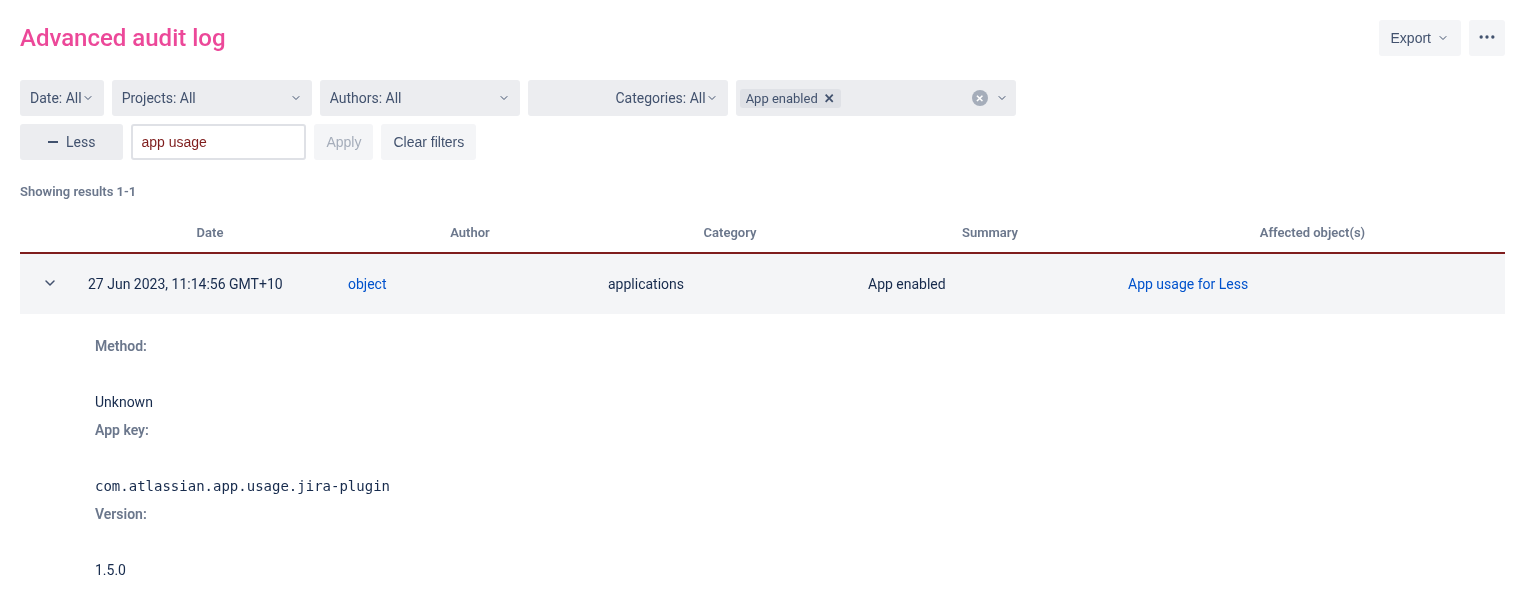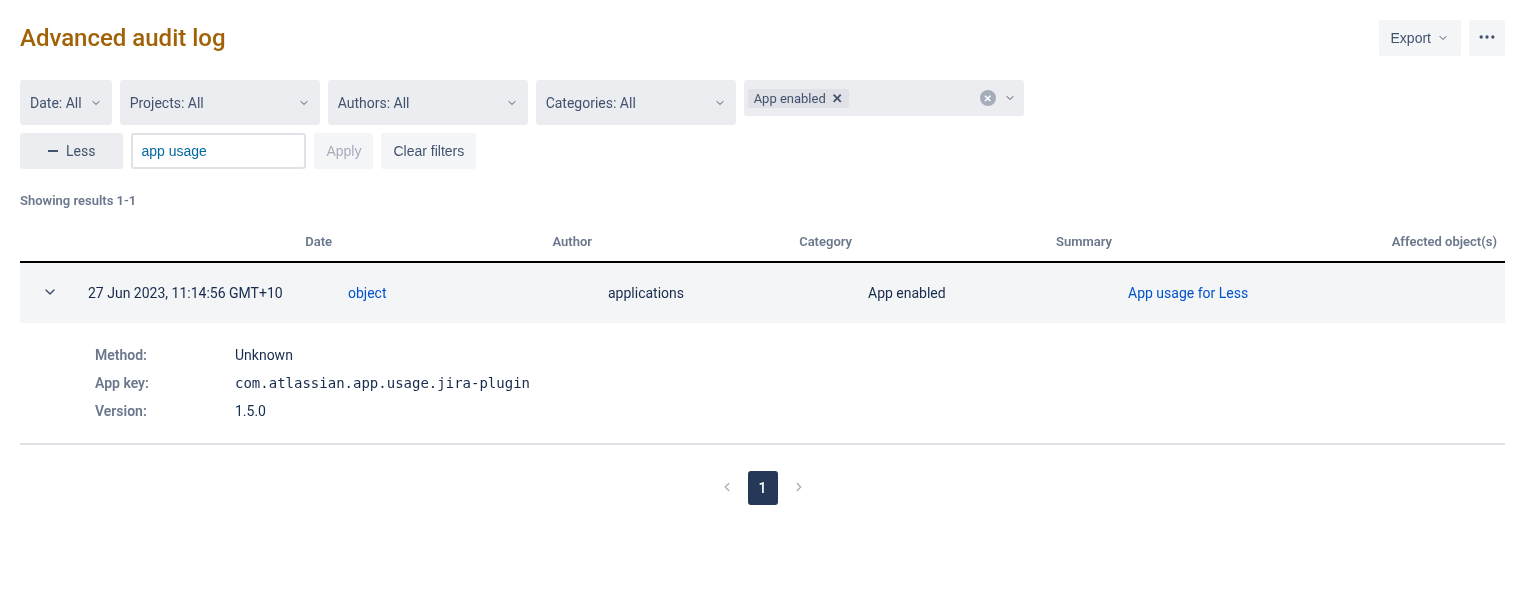--- a/index.html
+++ b/index.html
@@ -12,46 +12,45 @@
   }
   .header-row {
     display: flex;
     justify-content: space-between;
     align-items: center;
     margin-bottom: 24px;
   }
   h1.page-title {
     font-size: 24px;
     font-weight: 500;
-    color: #a16207;
+    color: #ec4899;
   }
   .header-actions { display: flex; gap: 8px; }
   .btn {
     display: inline-flex;
     align-items: center;
     gap: 6px;
     background: #f4f5f7;
     border: none;
     border-radius: 3px;
     padding: 6px 12px;
     font-size: 14px;
     color: #42526e;
     cursor: pointer;
     height: 36px;
   }
   .btn-icon { width: 36px; justify-content: center; padding: 0; }
   .filters-row { display: flex; flex-wrap: wrap; gap: 8px; margin-bottom: 8px; }
   .filter-pill {
     display: inline-flex;
     align-items: center;
-    gap: 8px;
     background: rgba(9,30,66,0.08);
     border-radius: 3px;
     padding: 0 10px;
-    height: 45px;
+    height: 36px;
     color: #42526e;
     cursor: pointer;
   }
   .appenabled-pill {
     display: inline-flex;
     align-items: center;
     justify-content: space-between;
     background: rgba(9,30,66,0.08);
     border-radius: 3px;
     height: 36px;
@@ -85,47 +84,47 @@
     background: rgba(9,30,66,0.08); border-radius:3px;
     height:36px; padding:0 28px; color:#42526e; cursor:pointer;
   }
   .minus-glyph { width:10px; height:2px; background:#42526e; display:inline-block; }
   .search-wrap {
     display:flex; align-items:center;
     border:2px solid #dfe1e6; border-radius:3px;
     height:36px; padding:0 8px; width:175px;
   }
   .search-wrap input {
-    border:none; outline:none; flex:1; font-size:14px; color:#0369a1;
+    border:none; outline:none; flex:1; font-size:14px; color:#7f1d1d;
     background: transparent;
   }
   .btn-disabled { color:#a5adba; cursor:default; }
   .results-summary { color:#6b778c; font-weight:600; font-size:13px; margin-bottom:14px; }
   table.audit {
     width:100%; border-collapse:collapse;
   }
   table.audit thead th {
-    text-align:right; color:#6b778c; font-weight:600; font-size:13px;
-    padding:12px 8px; border-bottom:2px solid #000000;
+    text-align:center; color:#6b778c; font-weight:600; font-size:13px;
+    padding:12px 8px; border-bottom:2px solid #7f1d1d;
   }
   table.audit td {
     padding:18px 8px; font-size:14px; color:#172b4d;
     background:#f4f5f7; border-top:1px solid #fff;
   }
   .expand-cell { width:60px; text-align:center; }
   .expand-btn {
     display:inline-flex; align-items:center; justify-content:center;
     width:24px; height:24px; cursor:pointer;
   }
   .link { color:#0052cc; cursor:pointer; }
   .details {
     padding: 18px 8px 18px 75px;
     border-bottom: 2px solid #dfe1e6;
   }
-  .details-row { display:flex; gap:40px; padding:6px 0; }
+  .details-row { display:flex; gap:40px; padding:6px 0;flex-direction:column; }
   .details-row .k { width:100px; color:#6b778c; font-weight:600; }
   .details-row .v { color:#172b4d; }
   .mono { font-family: ui-monospace, SFMono-Regular, "SF Mono", Menlo, Consolas, monospace; }
   .pagination {
     display:flex; gap:6px; justify-content:center; align-items:center;
     margin-top: 26px;
   }
   .page-btn {
     width:30px; height:34px; display:inline-flex; align-items:center; justify-content:center;
     border-radius:3px; color:#a5adba;
@@ -177,21 +176,21 @@
     </span>
   </div>
   <div class="filter-pill" style="min-width:200px; justify-content:space-between;">
     <span>Authors: All</span>
     <span class="chevron">
       <svg width="12" height="12" viewBox="0 0 24 24" fill="none">
           <path d="M6 9l6 6 6-6" stroke="#42526e" stroke-width="2" stroke-linecap="round" stroke-linejoin="round"></path>
         </svg>
     </span>
   </div>
-  <div class="filter-pill" style="min-width:200px; justify-content:space-between;">
+  <div class="filter-pill" style="min-width:200px; justify-content:flex-end;">
     <span>Categories: All</span>
     <span class="chevron">
       <svg width="12" height="12" viewBox="0 0 24 24" fill="none">
           <path d="M6 9l6 6 6-6" stroke="#42526e" stroke-width="2" stroke-linecap="round" stroke-linejoin="round"></path>
         </svg>
     </span>
   </div>
   <div class="appenabled-pill">
     <span class="chip">
       <span>App enabled</span>

